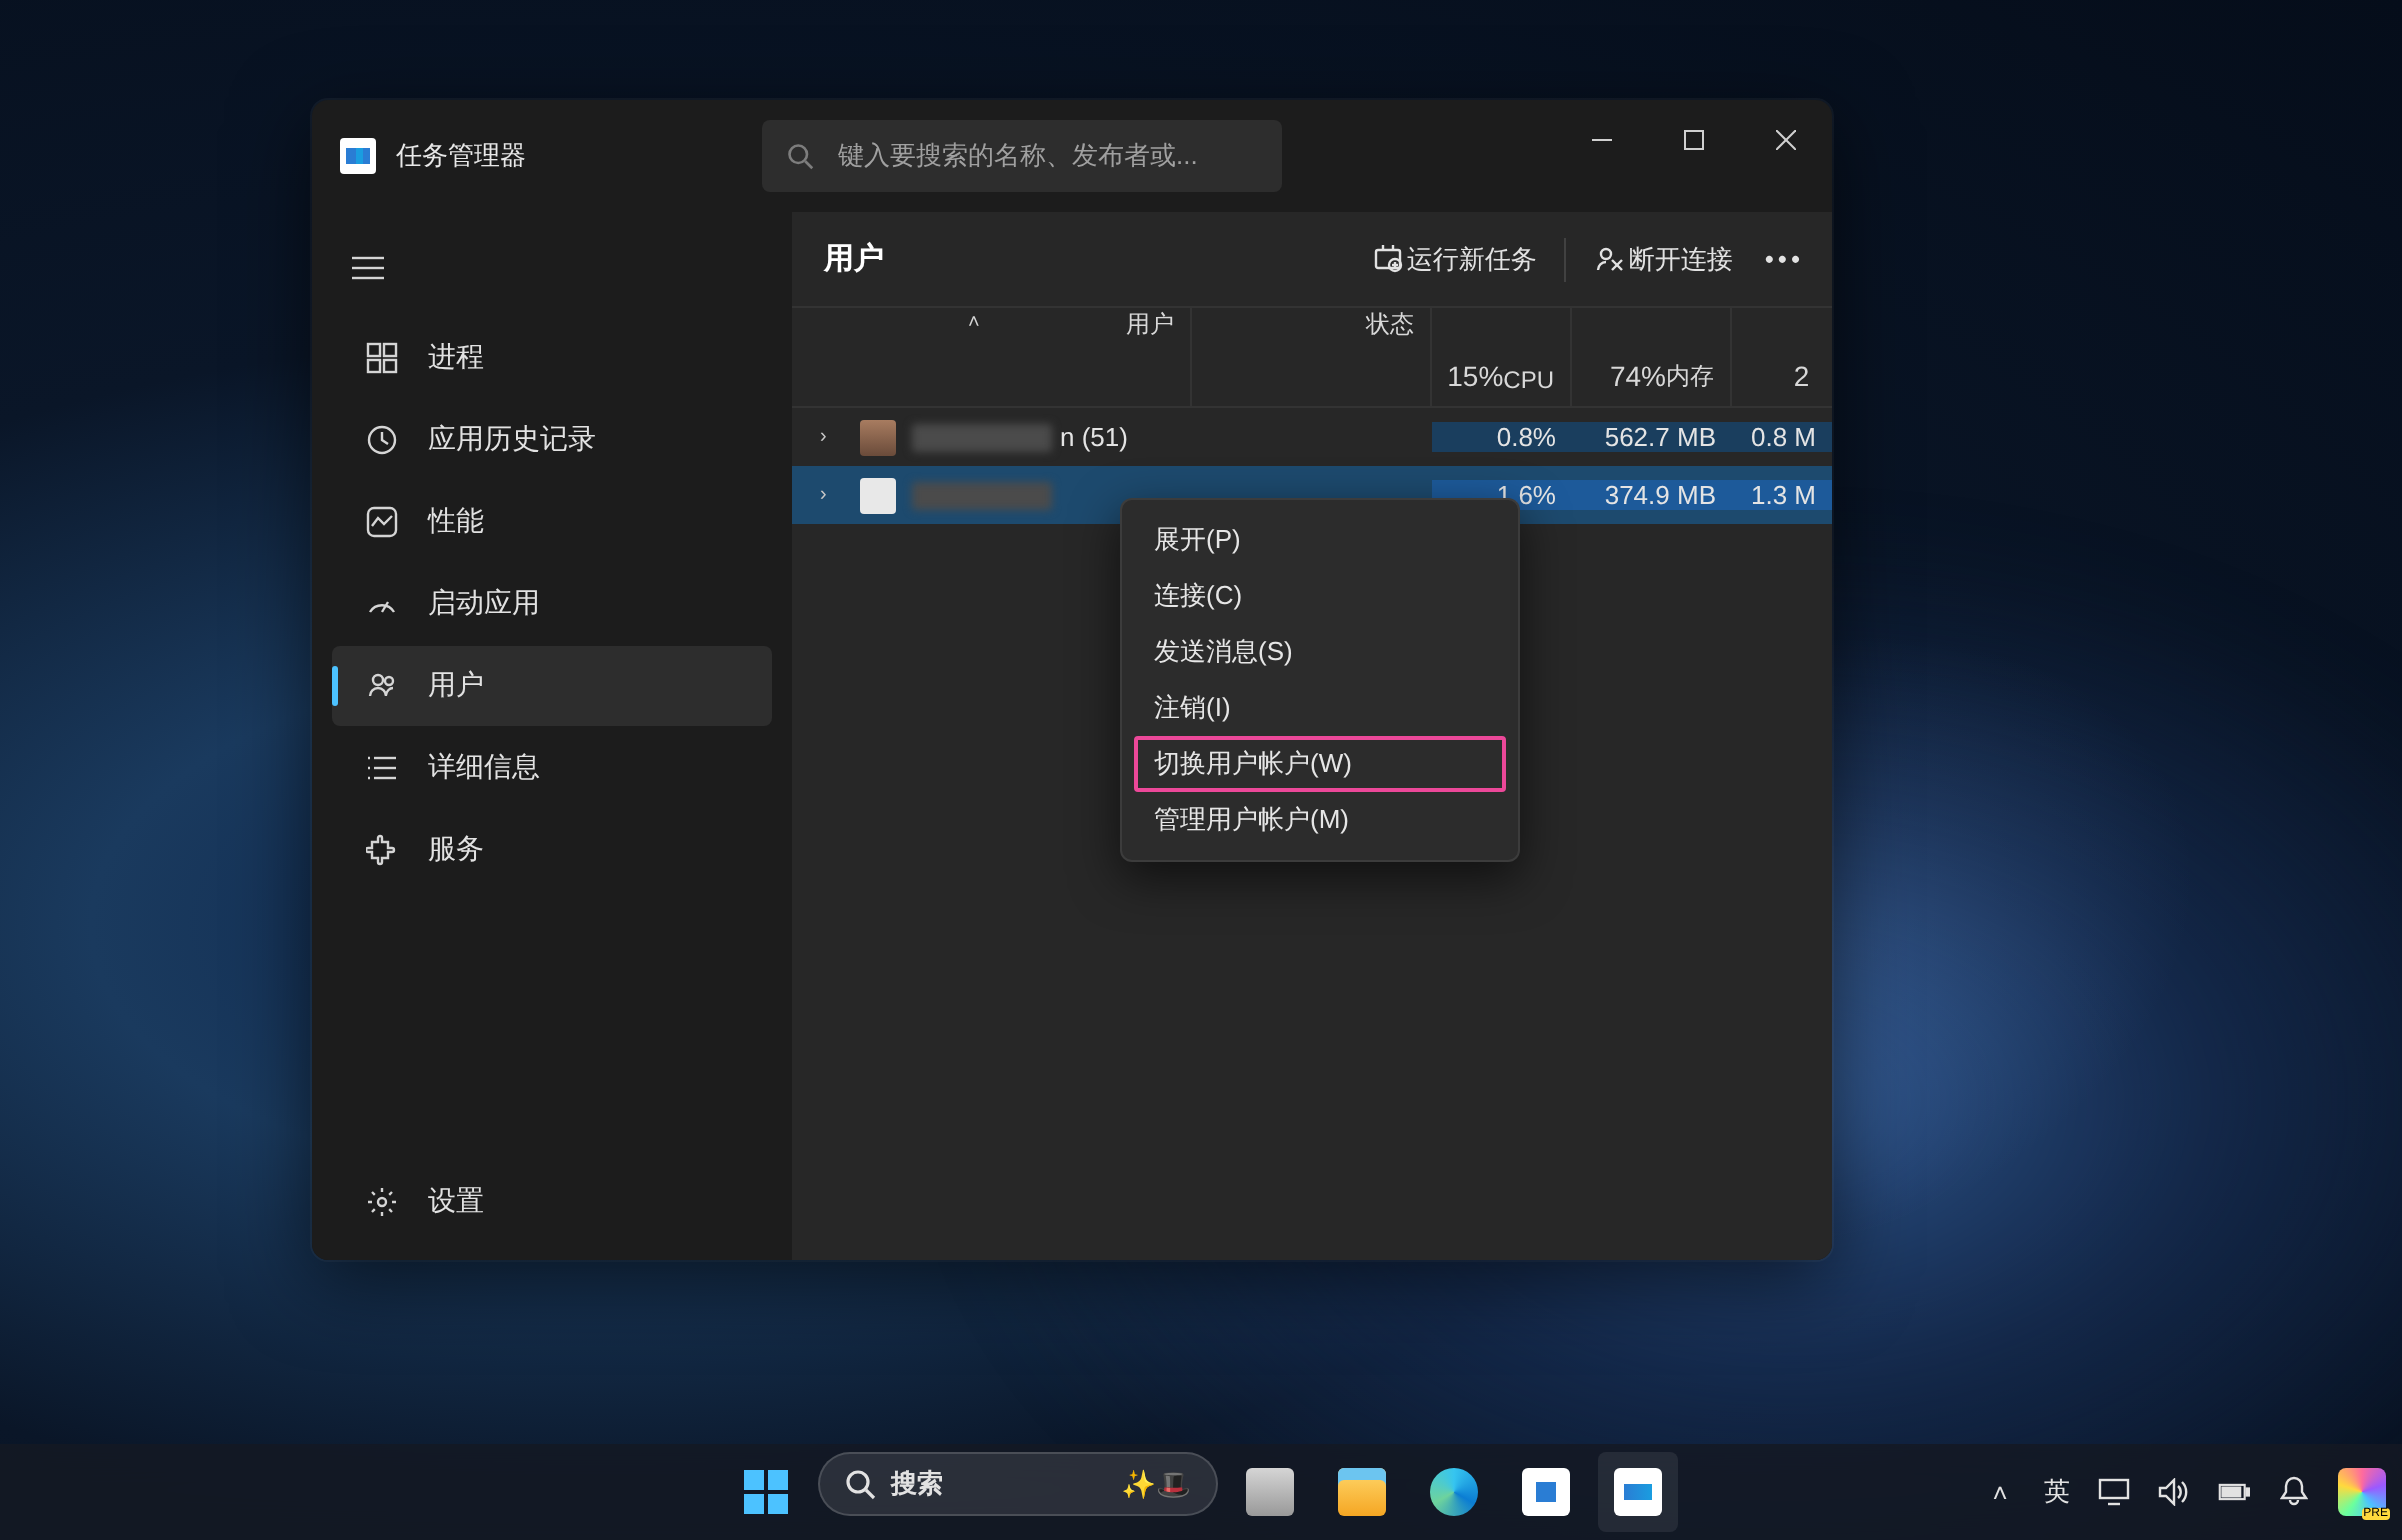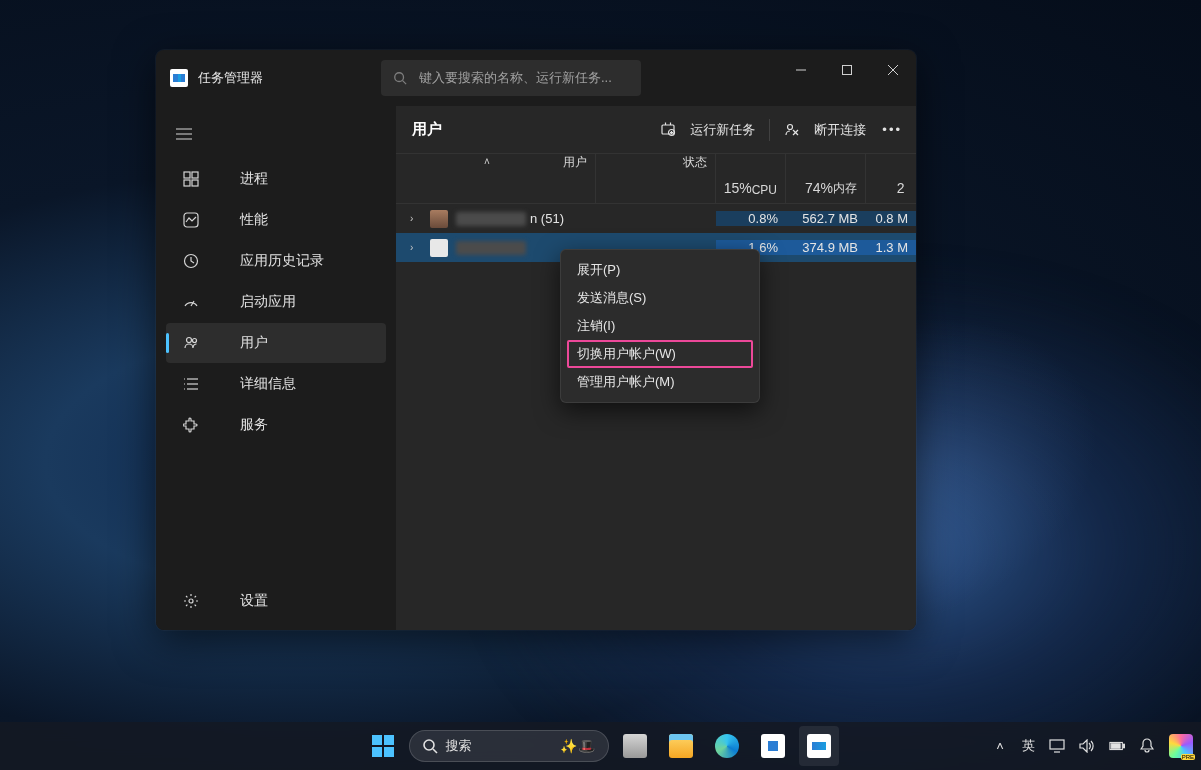--- a/index.html
+++ b/index.html
@@ -92,21 +92,20 @@
 .nav { flex: 1; }
 .nav-item, .settings-item {
   display: flex; align-items: center;
   height: 40px;
   padding: 0 12px 0 16px;
   font-size: 14px;
   color: #e2e2e2;
   border-radius: 4px;
   margin: 1px 6px;
   position: relative;
-  gap: 26px;
 }
 .nav-item .nicon, .settings-item .nicon {
   width: 18px; height: 18px; margin-right: 14px;
   display: inline-flex; align-items: center; justify-content: center;
   color: #d5d5d5;
 }
 .nav-item.selected {
   background: #2d2d2d;
 }
 .nav-item.selected::before {
@@ -127,21 +126,21 @@
   display: flex; align-items: center;
   padding: 0 8px 0 16px;
   height: 48px;
   border-bottom: 1px solid rgba(255,255,255,0.06);
 }
 .main-header .mh-title { font-size: 15px; font-weight: 600; flex: 1; }
 .mh-btn {
   display: flex; align-items: center;
   padding: 0 10px; height: 36px;
   font-size: 13px; color: #e2e2e2;
-  gap: 14px;
+  gap: 1px;
 }
 .mh-btn .bicon { width: 16px; height: 16px; }
 .mh-divider { width: 1px; height: 22px; background: rgba(255,255,255,0.12); margin: 0 4px; }
 
 .cols {
   display: grid;
   grid-template-columns: 1fr 120px 70px 80px 50px;
   font-size: 12px;
   color: #d8d8d8;
   height: 50px;
@@ -211,21 +210,21 @@
   padding: 3px 8px;
 }
 
 .taskbar {
   position: absolute; left: 0; bottom: 0;
   width: 100%; height: 48px;
   background: rgba(20,25,35,0.85);
   backdrop-filter: blur(10px);
   display: flex; align-items: center; justify-content: center;
 }
-.tb-center { display: flex; align-items: center; gap: 6px; }
+.tb-center { display: flex; align-items: flex-start; gap: 6px; font-weight: bold; }
 .tb-item {
   width: 40px; height: 40px;
   display: flex; align-items: center; justify-content: center;
   border-radius: 4px;
 }
 .win-logo {
   width: 22px; height: 22px;
   display: grid; grid-template-columns: 1fr 1fr; grid-template-rows: 1fr 1fr; gap: 2px;
 }
 .win-logo div { background: #4cc2ff; }
@@ -266,21 +265,21 @@
   <div class="titlebar">
     <span class="app-icon">
         <span class="app-icon-inner"></span>
       </span>
     <span class="title">任务管理器</span>
     <div class="searchbox">
       <svg class="sicon" viewBox="0 0 16 16" fill="none" stroke="currentColor" stroke-width="1.5">
           <circle cx="7" cy="7" r="5"></circle>
           <line x1="11" y1="11" x2="15" y2="15"></line>
         </svg>
-      <span>键入要搜索的名称、运行新任务...</span>
+      <span>键入要搜索的名称、发布者或...</span>
     </div>
     <div class="winctrl">
       <div>
           <svg width="10" height="10" viewBox="0 0 10 10">
             <line x1="0" y1="5" x2="10" y2="5" stroke="currentColor" stroke-width="1"></line>
           </svg>
         </div>
       <div>
           <svg width="10" height="10" viewBox="0 0 10 10">
             <rect x="0.5" y="0.5" width="9" height="9" fill="none" stroke="currentColor" stroke-width="1"></rect>
@@ -311,34 +310,34 @@
               <rect x="9" y="1" width="6" height="6"></rect>
               <rect x="1" y="9" width="6" height="6"></rect>
               <rect x="9" y="9" width="6" height="6"></rect>
             </svg>
           </span>
         <span>进程</span>
       </div>
       <div class="nav-item">
         <span class="nicon">
             <svg width="16" height="16" viewBox="0 0 16 16" fill="none" stroke="currentColor" stroke-width="1.2">
+              <circle cx="8" cy="8" r="6.5"></circle>
+              <polyline points="8,4 8,8 11,10"></polyline>
+            </svg>
+          </span>
+        <span>应用历史记录</span>
+      </div>
+      <div class="nav-item">
+        <span class="nicon">
+            <svg width="16" height="16" viewBox="0 0 16 16" fill="none" stroke="currentColor" stroke-width="1.2">
               <rect x="1" y="1" width="14" height="14" rx="3"></rect>
               <polyline points="3,10 6,6 9,9 13,5"></polyline>
             </svg>
           </span>
         <span>性能</span>
-      </div>
-      <div class="nav-item">
-        <span class="nicon">
-            <svg width="16" height="16" viewBox="0 0 16 16" fill="none" stroke="currentColor" stroke-width="1.2">
-              <circle cx="8" cy="8" r="6.5"></circle>
-              <polyline points="8,4 8,8 11,10"></polyline>
-            </svg>
-          </span>
-        <span>应用历史记录</span>
       </div>
       <div class="nav-item">
         <span class="nicon">
             <svg width="16" height="16" viewBox="0 0 16 16" fill="none" stroke="currentColor" stroke-width="1.2">
               <path d="M2 12 A7 7 0 0 1 14 12"></path>
               <line x1="8" y1="12" x2="11" y2="7"></line>
             </svg>
           </span>
         <span>启动应用</span>
       </div>
@@ -461,20 +460,21 @@
         <div class="r-status"></div>
         <div class="r-cpu">1.6%</div>
         <div class="r-mem">374.9 MB</div>
         <div class="r-extra">1.3 M</div>
       </div>
     </div>
   </div>
 
   <div class="ctx">
     <div class="ctx-item">展开(P)</div>
+    <div class="ctx-item">连接(C)</div>
     <div class="ctx-item">发送消息(S)</div>
     <div class="ctx-item">注销(I)</div>
     <div class="ctx-item highlight">切换用户帐户(W)</div>
     <div class="ctx-item">管理用户帐户(M)</div>
   </div>
 
   <div class="hscroll"></div>
 </div>
 
 <div class="taskbar">

